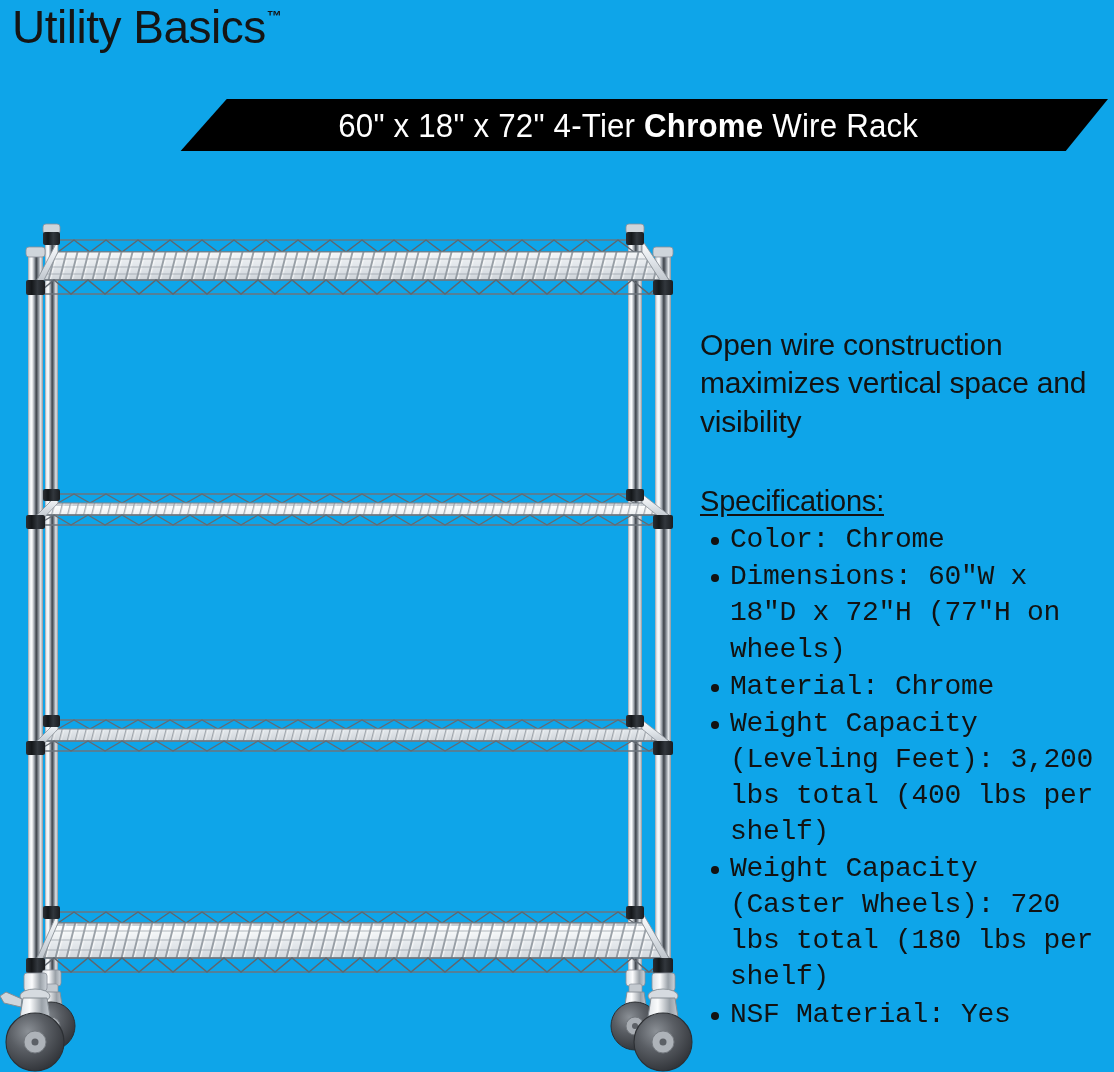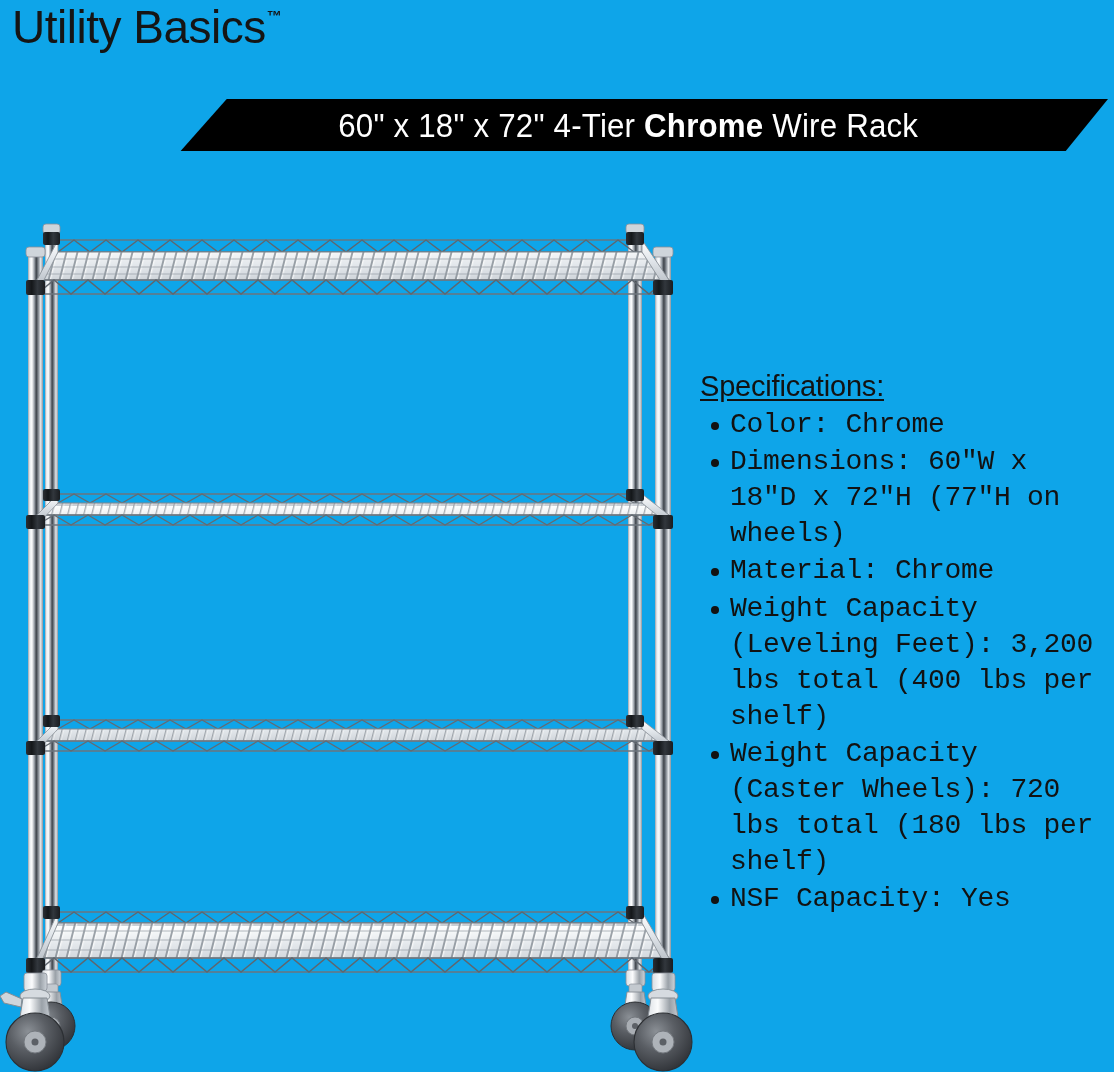--- a/index.html
+++ b/index.html
@@ -375,24 +375,25 @@
         <ellipse cx="663" cy="790" rx="15" ry="7" fill="#d6dbe0" stroke="#878e95" stroke-width="0.9"></ellipse>
         <path d="M651 792 L675 792 L680 824 L646 824 Z" fill="url(#forkG)" stroke="#868d94" stroke-width="1"></path>
         <ellipse cx="663" cy="836" rx="29" ry="29" fill="url(#wheelG)" stroke="#2c2f33" stroke-width="1.1"></ellipse>
         <ellipse cx="663" cy="836" rx="11" ry="11" fill="#aeb3b9" stroke="#74797f" stroke-width="1"></ellipse>
         <ellipse cx="663" cy="836" rx="3.5" ry="3.5" fill="#5c6066"></ellipse>
       </g>
     </svg>
   </div>
 
   <div class="copy">
+    <div class="headline">Open wire construction maximizes vertical space and visibility</div>
     <div class="spec-heading">Specifications:</div>
     <ul class="spec-list">
       <li>Color: Chrome</li>
       <li>Dimensions: 60"W x 18"D x 72"H (77"H on wheels)</li>
       <li>Material: Chrome</li>
       <li>Weight Capacity (Leveling Feet): 3,200 lbs total (400 lbs per shelf)</li>
       <li>Weight Capacity (Caster Wheels): 720 lbs total (180 lbs per shelf)</li>
-      <li>NSF Capacity: Yes</li>
+      <li>NSF Material: Yes</li>
     </ul>
   </div>
 
 </div>
 
 </body></html>

